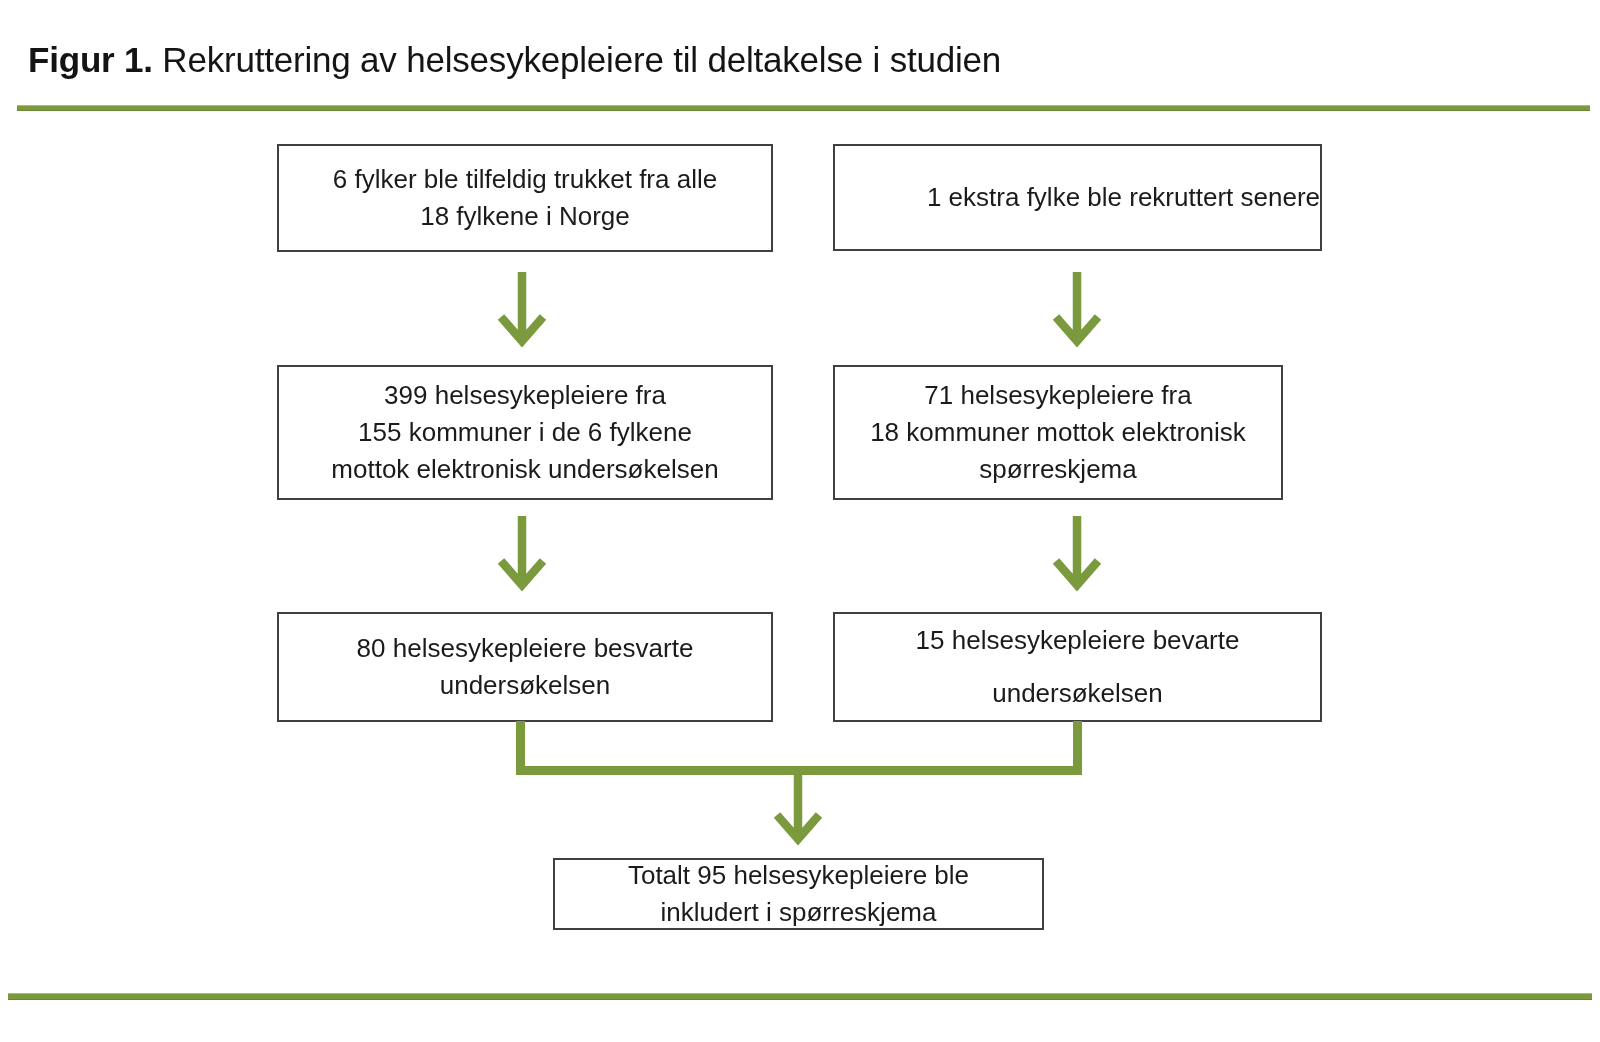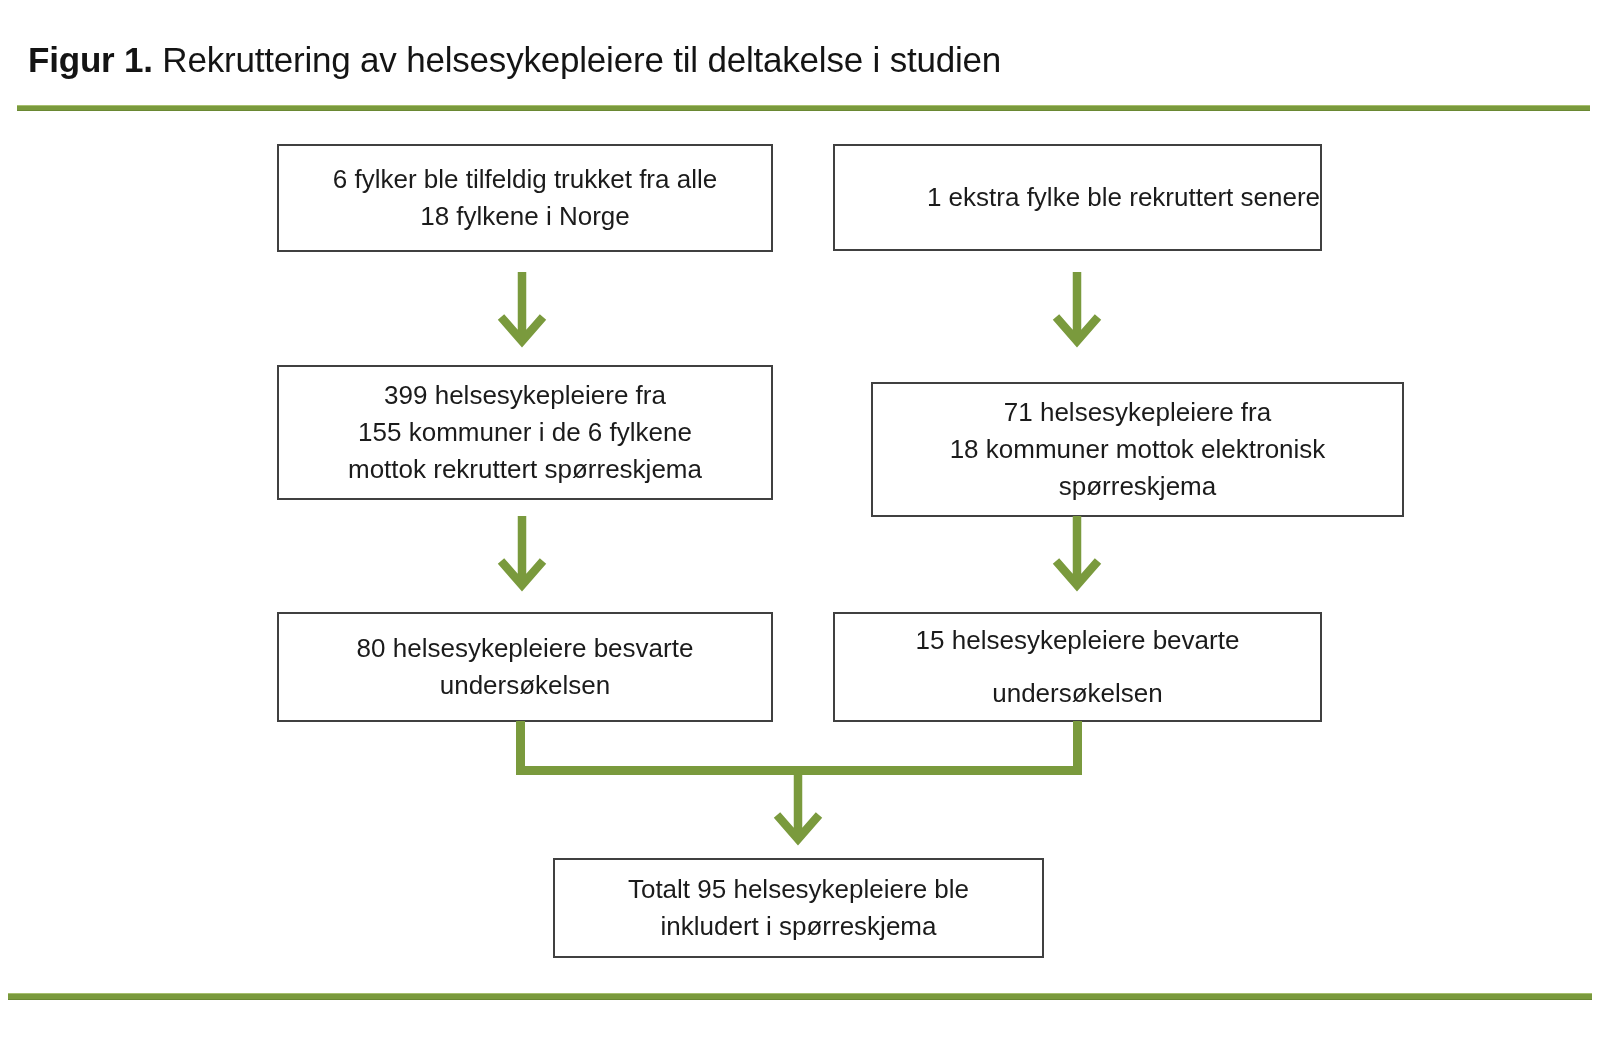--- a/index.html
+++ b/index.html
@@ -31,24 +31,24 @@
     border:2px solid #404040;background:#ffffff;
     display:flex;flex-direction:column;justify-content:center;align-items:center;
     text-align:center;
     font-size:26px;line-height:37px;color:#1b1b1b;
     box-sizing:border-box;
   }
   .box .line{display:block;white-space:nowrap;}
   .box-l1{left:277px;top:144px;width:496px;height:108px;}
   .box-r1{left:833px;top:144px;width:489px;height:107px;align-items:flex-end;}
   .box-l2{left:277px;top:365px;width:496px;height:135px;}
-  .box-r2{left:833px;top:382px;width:533px;height:135px;margin-left:38px;}
+  .box-r2{left:833px;top:365px;width:450px;height:135px;}
   .box-l3{left:277px;top:612px;width:496px;height:110px;}
   .box-r3{left:833px;top:612px;width:489px;height:110px;gap:16px;}
-  .box-total{left:553px;top:858px;width:491px;height:100px;}
+  .box-total{left:553px;top:858px;width:491px;height:72px;}
   
   .arrow{position:absolute;overflow:visible;}
   .arrow path{stroke:#7a9a3d;stroke-width:8.5;fill:none;stroke-linejoin:miter;}
   
   .conn{position:absolute;background:#7a9a3d;}
   .conn-left-stem{left:516px;top:721px;width:9px;height:54px;}
   .conn-right-stem{left:1073px;top:721px;width:9px;height:54px;}
   .conn-bar{left:516px;top:766px;width:566px;height:9px;}
 </style>
 </head>
@@ -68,21 +68,21 @@
     <span class="line">6 fylker ble tilfeldig trukket fra alle</span>
     <span class="line">18 fylkene i Norge</span>
   </div>
   <div class="box box-r1">
     <span class="line">1 ekstra fylke ble rekruttert senere</span>
   </div>
 
   <div class="box box-l2">
     <span class="line">399 helsesykepleiere fra</span>
     <span class="line">155 kommuner i de 6 fylkene</span>
-    <span class="line">mottok rekruttert spørreskjema</span>
+    <span class="line">mottok elektronisk undersøkelsen</span>
   </div>
   <div class="box box-r2">
     <span class="line">71 helsesykepleiere fra</span>
     <span class="line">18 kommuner mottok elektronisk</span>
     <span class="line">spørreskjema</span>
   </div>
 
   <div class="box box-l3">
     <span class="line">80 helsesykepleiere besvarte</span>
     <span class="line">undersøkelsen</span>

